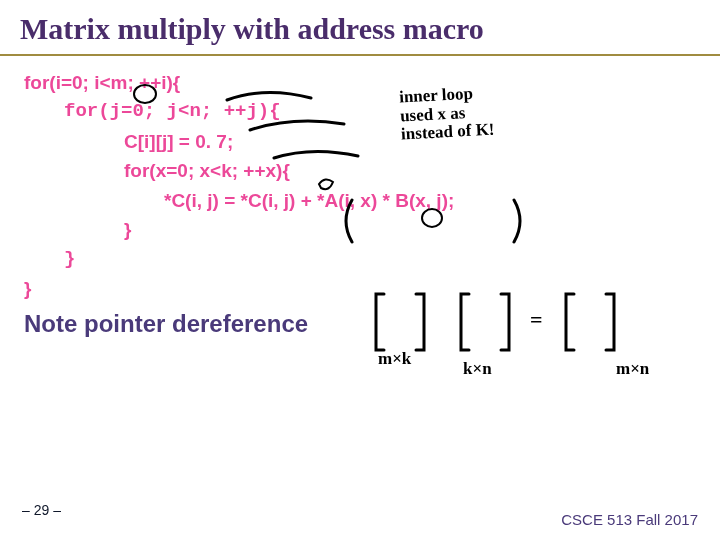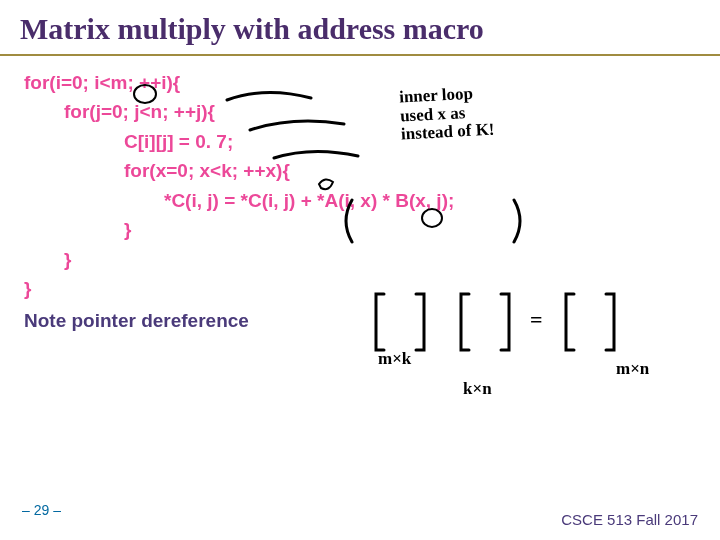--- a/index.html
+++ b/index.html
@@ -28,36 +28,36 @@
   }
   .code-area {
     padding: 12px 24px 0 24px;
     font-family: Arial, Helvetica, sans-serif;
     font-size: 19px;
     font-weight: bold;
     color: #ec4899;
     line-height: 1.55;
   }
   .code-line { white-space: pre; }
-  .ind1 { padding-left: 40px; }
+  .ind1 { padding-left: 40px; font-family: Liberation Mono, monospace; }
   .ind2 { padding-left: 100px; }
   .ind3 { padding-left: 140px; }
   .note {
     padding: 6px 8px 0 24px;
     font-family: Arial, Helvetica, sans-serif;
-    font-size: 19px;
+    font-size: 24px;
     font-weight: bold;
     color: #4a3a7a;
   }
   .pagenum {
     position: absolute;
     left: 22px;
     bottom: 22px;
     font-size: 14px;
-    color: #0369a1;
+    color: #0f172a;
     font-family: Arial, Helvetica, sans-serif;
   }
   .footer {
     position: absolute;
     right: 22px;
     bottom: 12px;
     font-size: 15px;
     color: #4a3a7a;
     font-family: Liberation Sans, sans-serif;
   }
@@ -134,15 +134,15 @@
     <path d="M14 6 L6 6 L6 62 L14 62" stroke="#000" stroke-width="3" fill="none" stroke-linecap="round"></path>
     <path d="M46 6 L54 6 L54 62 L46 62" stroke="#000" stroke-width="3" fill="none" stroke-linecap="round"></path>
   </svg>
   <div class="hand" style="left:530px; top:308px; font-size:22px;">=</div>
   <svg style="position:absolute; left:560px; top:288px;" width="60" height="70">
     <path d="M14 6 L6 6 L6 62 L14 62" stroke="#000" stroke-width="3" fill="none" stroke-linecap="round"></path>
     <path d="M46 6 L54 6 L54 62 L46 62" stroke="#000" stroke-width="3" fill="none" stroke-linecap="round"></path>
   </svg>
 
   <div class="hand" style="left:378px; top:350px;">m×k</div>
-  <div class="hand" style="left:463px; top:380px;">k×n</div>
+  <div class="hand" style="left:463px; top:360px;">k×n</div>
   <div class="hand" style="left:568px; top:360px;margin-left:48px;">m×n</div>
 </div>
 
 </body></html>

